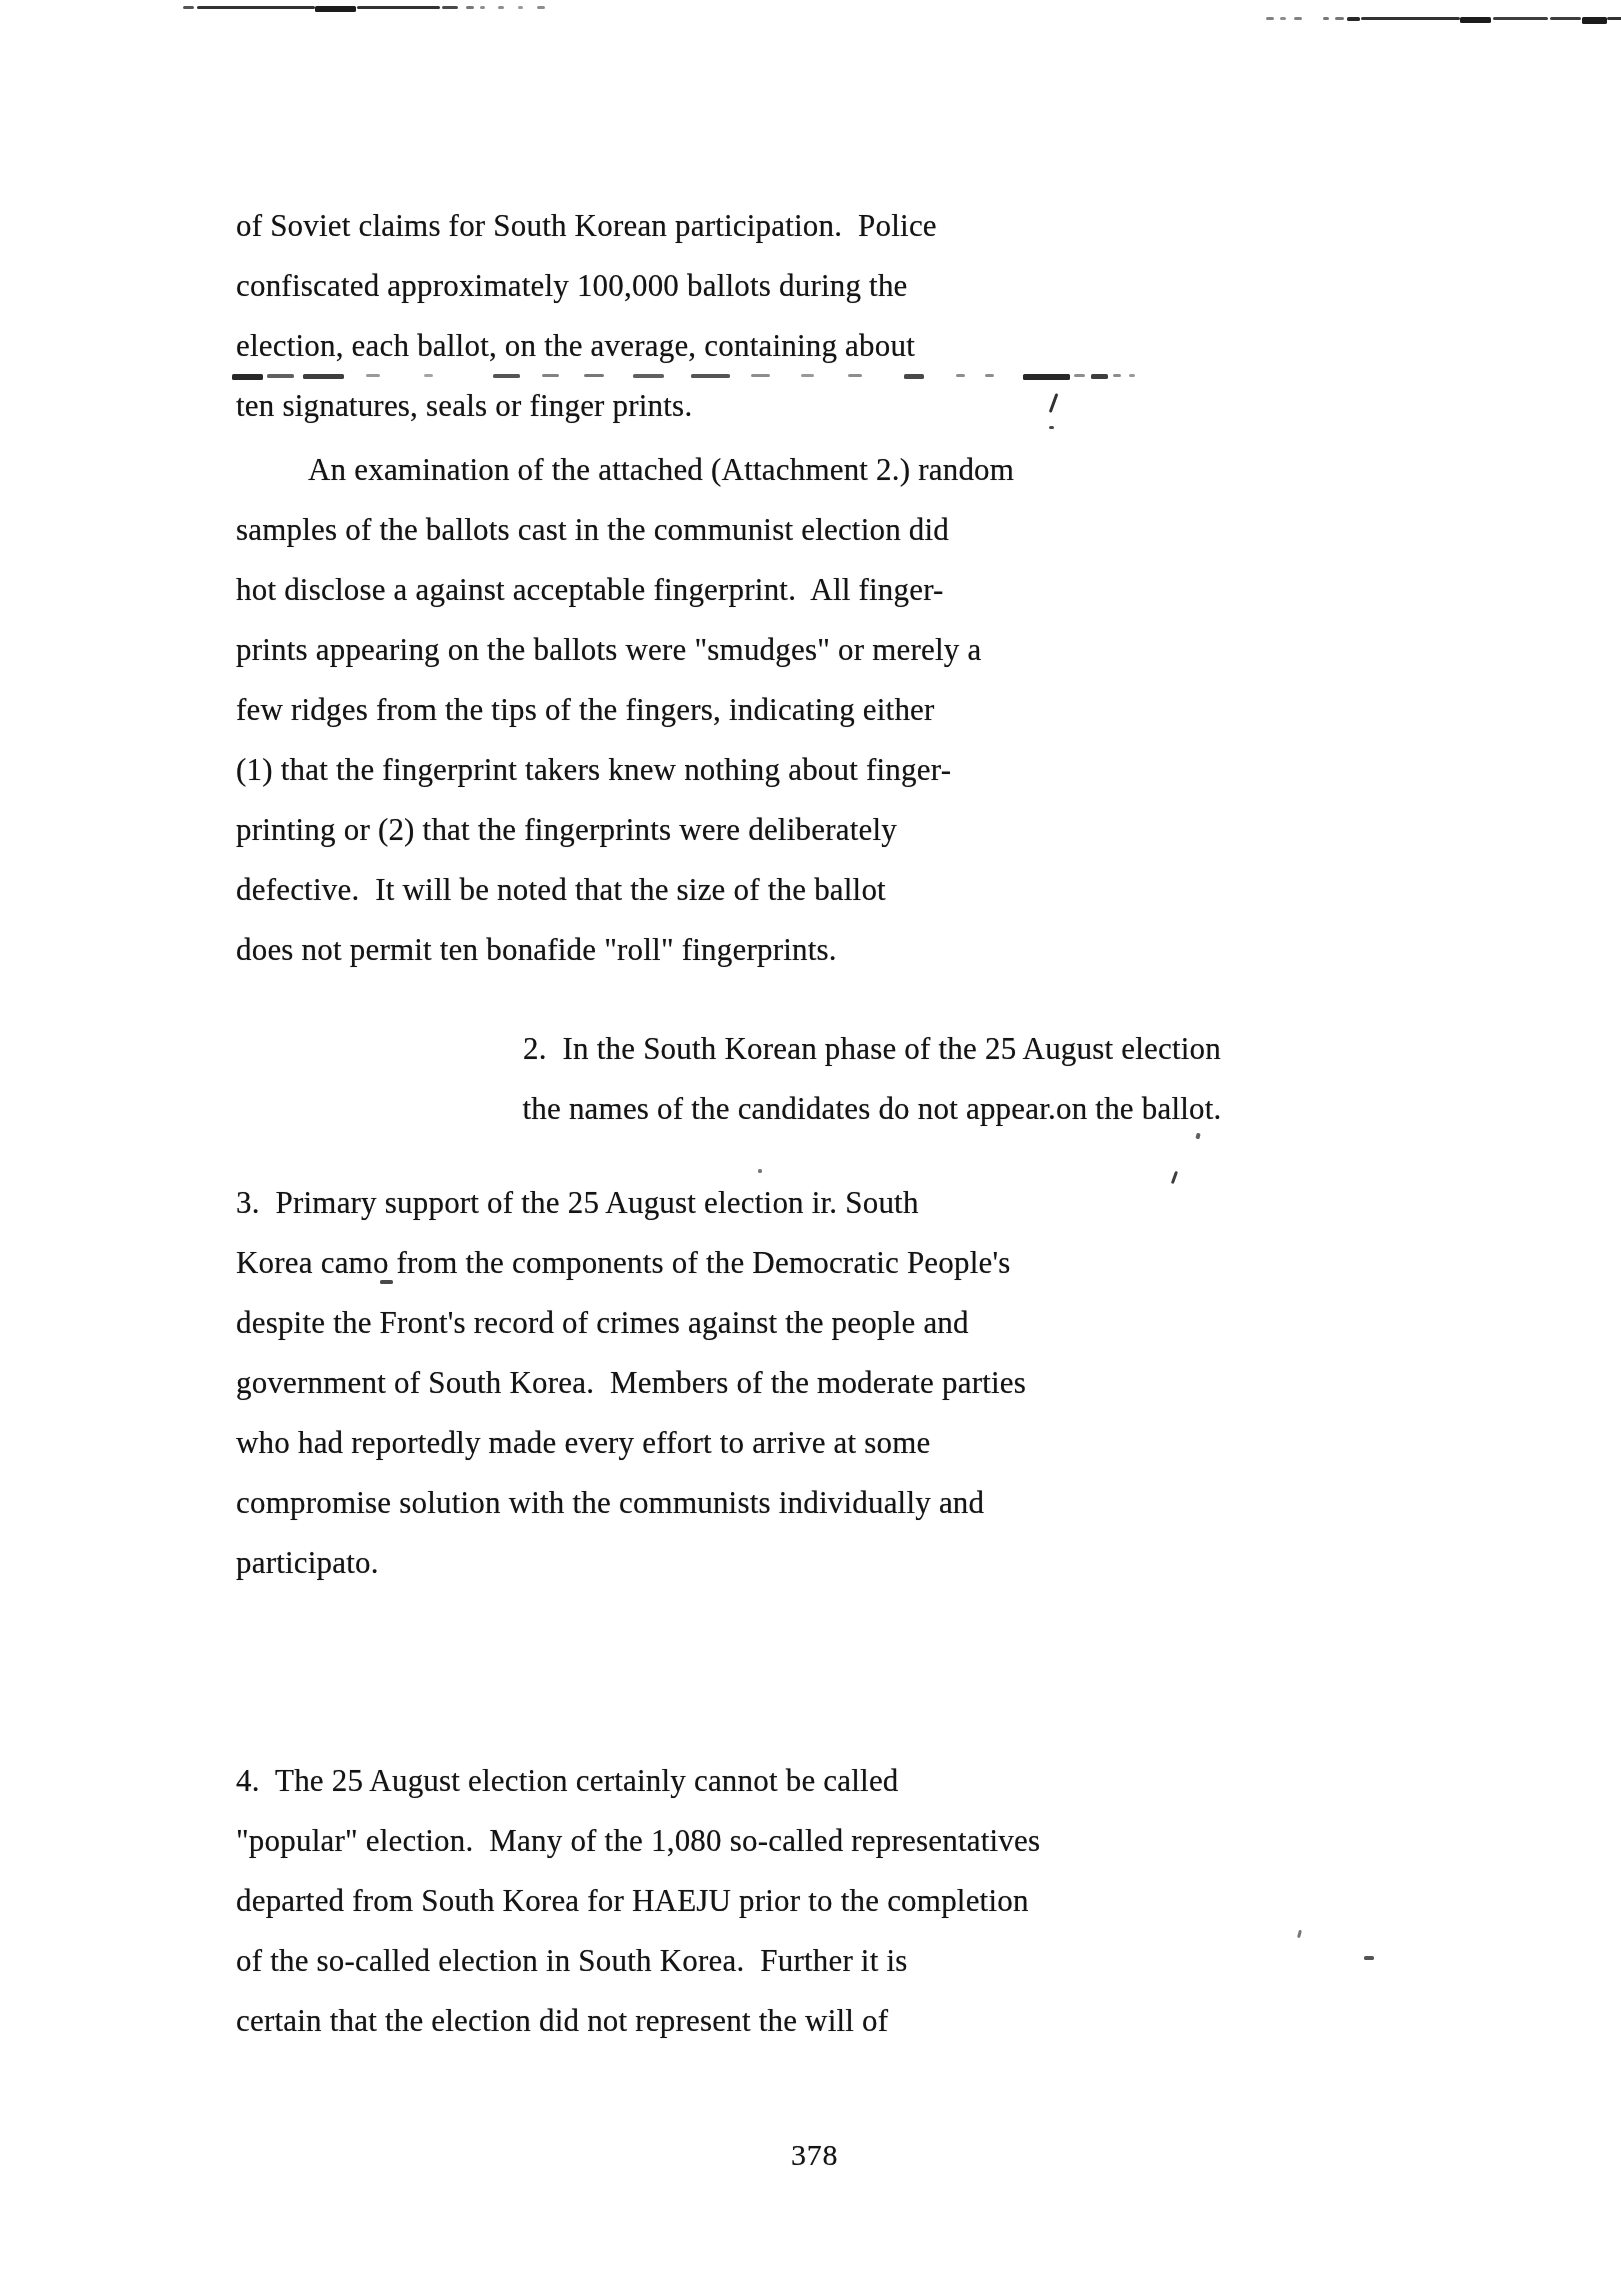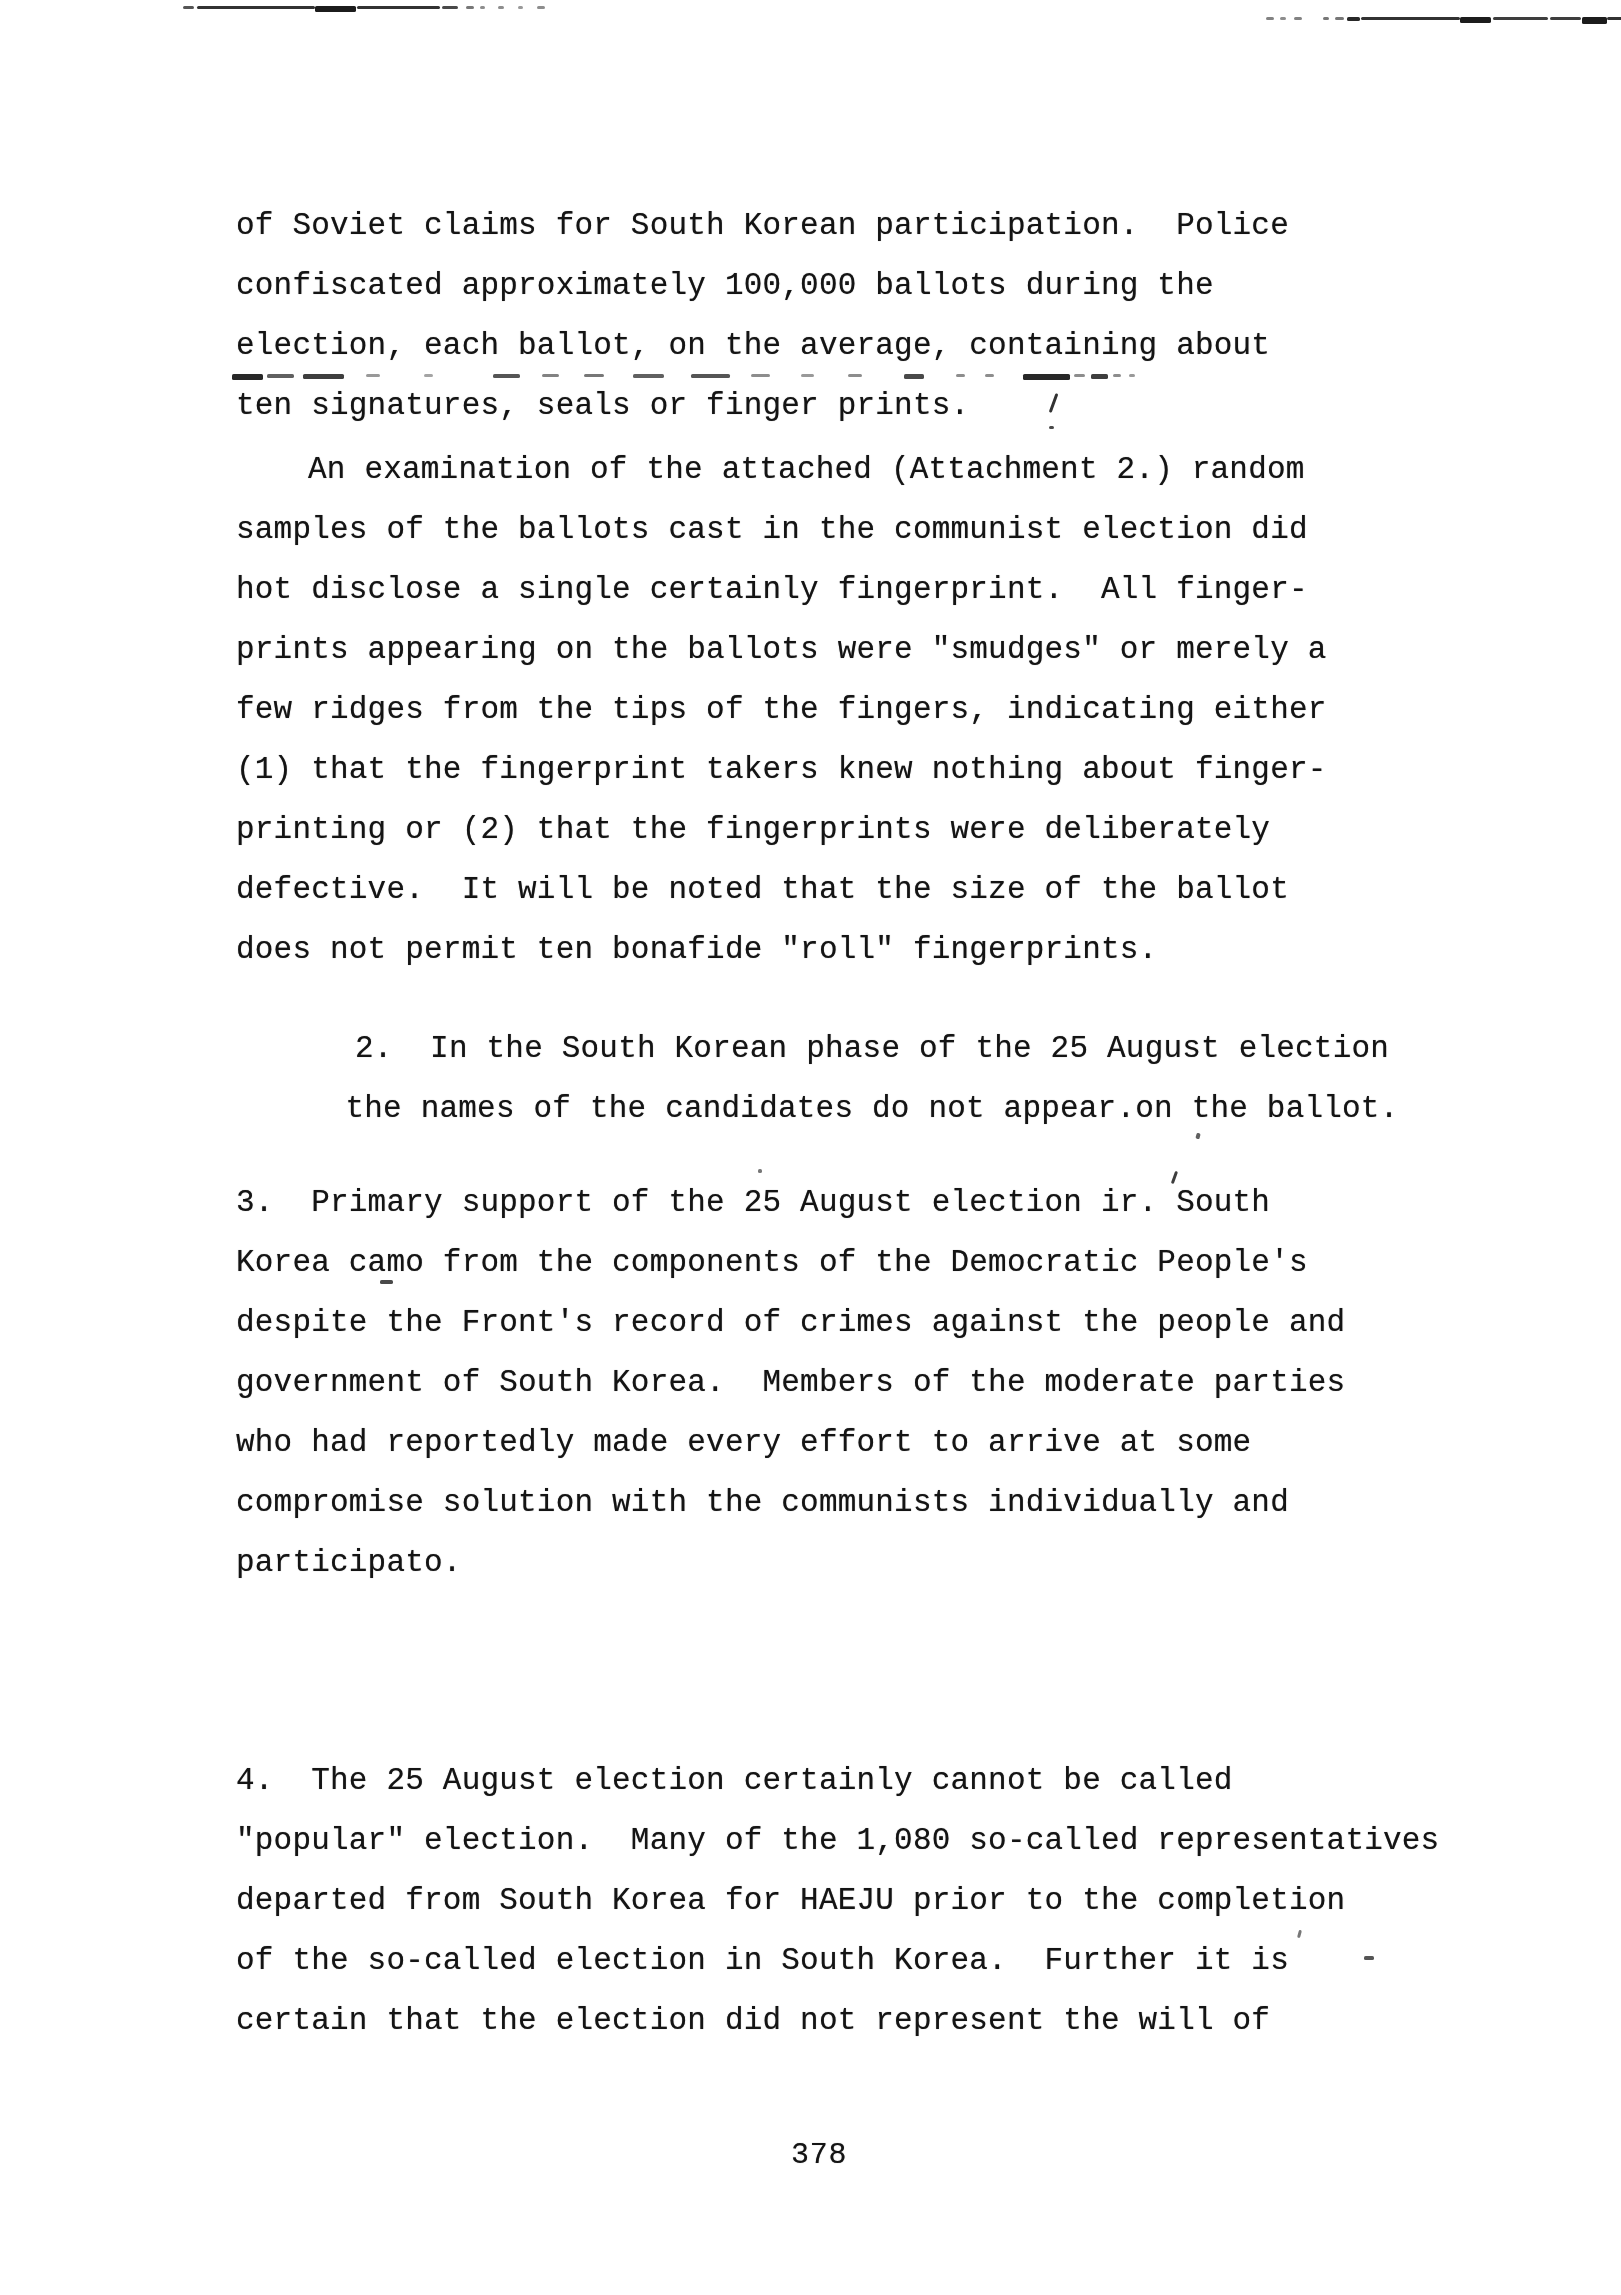--- a/index.html
+++ b/index.html
@@ -1,21 +1,21 @@
 <!DOCTYPE html>
 <html style="font-size:12.6px"><head>
 <meta charset="utf-8">
 <style>
   html,body{margin:0;padding:0;background:#e8e8e8;}
   .page{
     position:relative;
     width:1622px;height:2295px;
     background:#ffffff;
     overflow:hidden;
-    font-family:Liberation Mono, monospace;
+    font-family:Liberation Serif, serif;
     color:#141414;
   }
   .text-block{position:absolute;left:0;top:0;width:100%;height:100%;}
   .paragraph{
     position:absolute;
     left:236px;
     width:1272px;
     font-size:31px;
     line-height:60px;
     letter-spacing:0.2px;
@@ -99,21 +99,21 @@
   <div class="text-block" id="text-block">
       <div class="paragraph" style="top: 196px;">
         <div class="line">of Soviet claims for South Korean participation.  Police</div>
         <div class="line">confiscated approximately 100,000 ballots during the</div>
         <div class="line">election, each ballot, on the average, containing about</div>
         <div class="line">ten signatures, seals or finger prints.</div>
       </div>
       <div class="paragraph" style="top: 440px;">
         <div class="line indented">An examination of the attached (Attachment 2.) random</div>
         <div class="line">samples of the ballots cast in the communist election did</div>
-        <div class="line">hot disclose a single certainly fingerprint.  All finger-</div>
+        <div class="line">hot disclose a against acceptable fingerprint.  All finger-</div>
         <div class="line">prints appearing on the ballots were "smudges" or merely a</div>
         <div class="line">few ridges from the tips of the fingers, indicating either</div>
         <div class="line">(1) that the fingerprint takers knew nothing about finger-</div>
         <div class="line">printing or (2) that the fingerprints were deliberately</div>
         <div class="line">defective.  It will be noted that the size of the ballot</div>
         <div class="line">does not permit ten bonafide "roll" fingerprints.</div>
       </div>
       <div class="paragraph" style="top: 1019px; text-align: center;">
         <div class="line">2.  In the South Korean phase of the 25 August election</div>
         <div class="line">the names of the candidates do not appear.on the ballot.</div>

